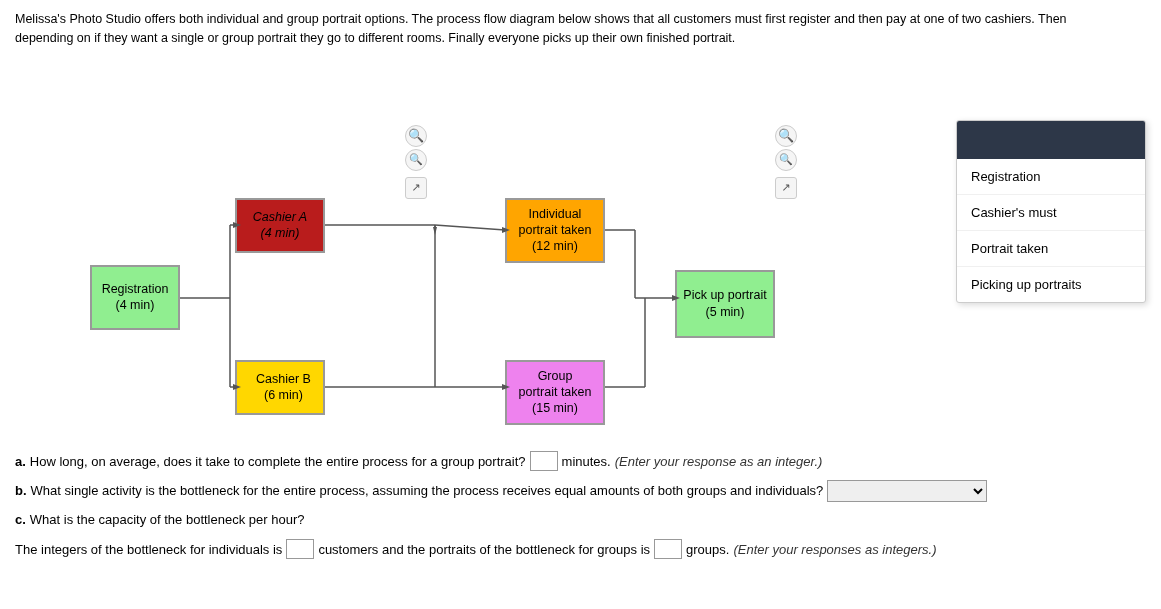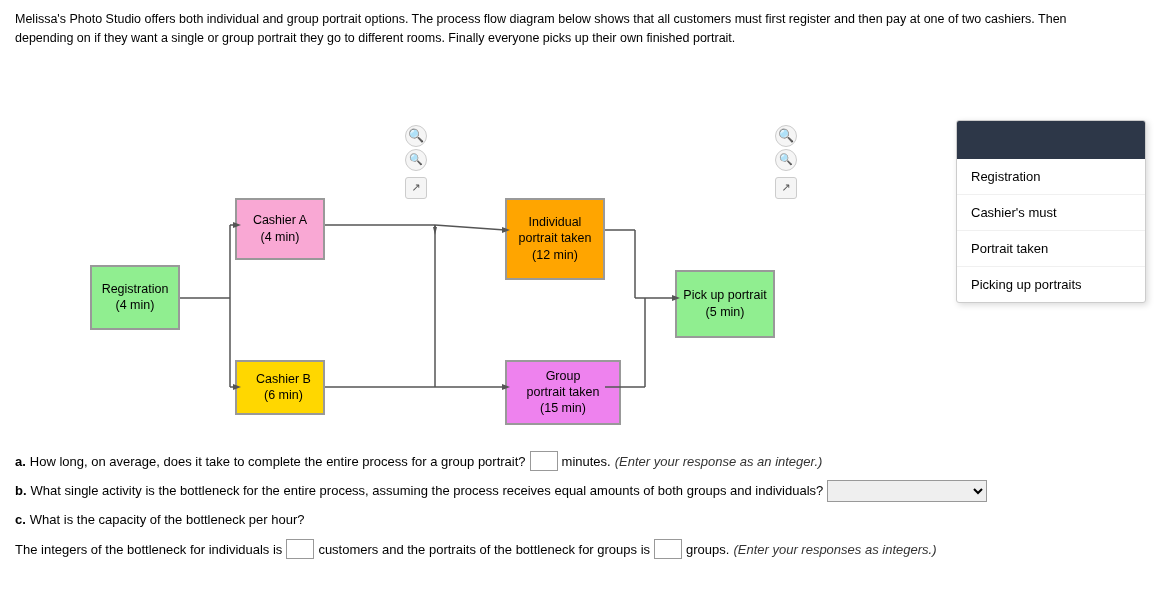--- a/index.html
+++ b/index.html
@@ -63,24 +63,24 @@
       display: flex;
       align-items: center;
       justify-content: center;
       text-align: center;
       font-size: 12.5px;
       font-weight: normal;
       line-height: 1.3;
       padding: 5px;
     }
     .box-registration { background: #90EE90; width: 90px; height: 65px; }
-    .box-cashier-a { background: #f9a8d4; width: 90px; height: 62px; }
+    .box-cashier-a { background: #b91c1c; width: 90px; height: 55px; font-style: italic; }
     .box-cashier-b { background: #FFD700; width: 90px; height: 55px; }
-    .box-individual { background: #FFA500; width: 100px; height: 82px; }
-    .box-group { background: #EE82EE; width: 116px; height: 65px; }
+    .box-individual { background: #FFA500; width: 100px; height: 65px; }
+    .box-group { background: #EE82EE; width: 100px; height: 65px; }
     .box-pickup { background: #90EE90; width: 100px; height: 68px; }
 
     
     .arrows-svg {
       position: absolute;
       top: 0; left: 0;
       width: 100%;
       height: 100%;
       pointer-events: none;
     }

